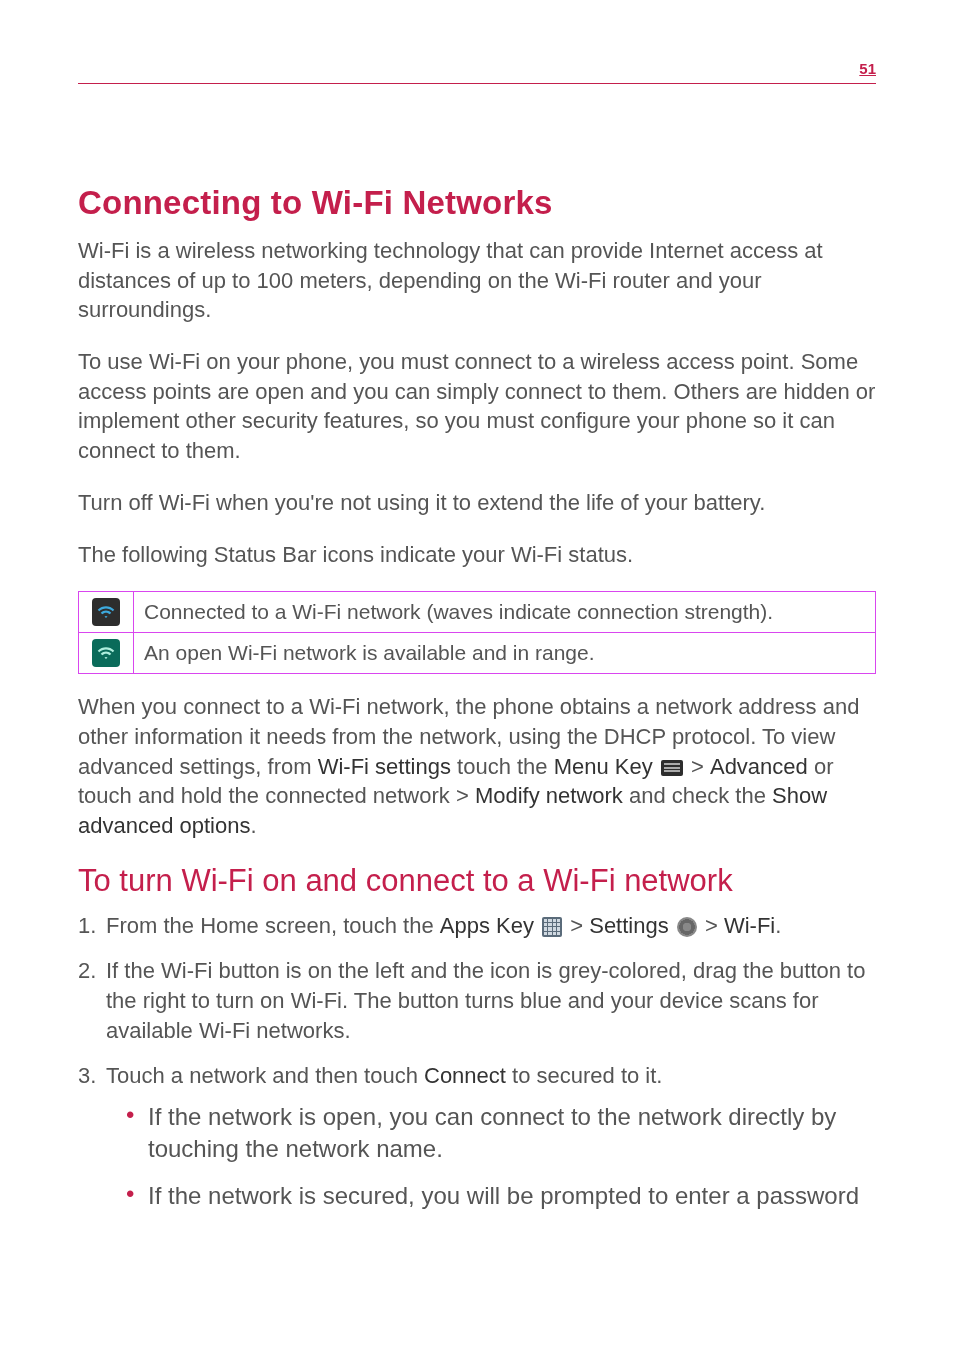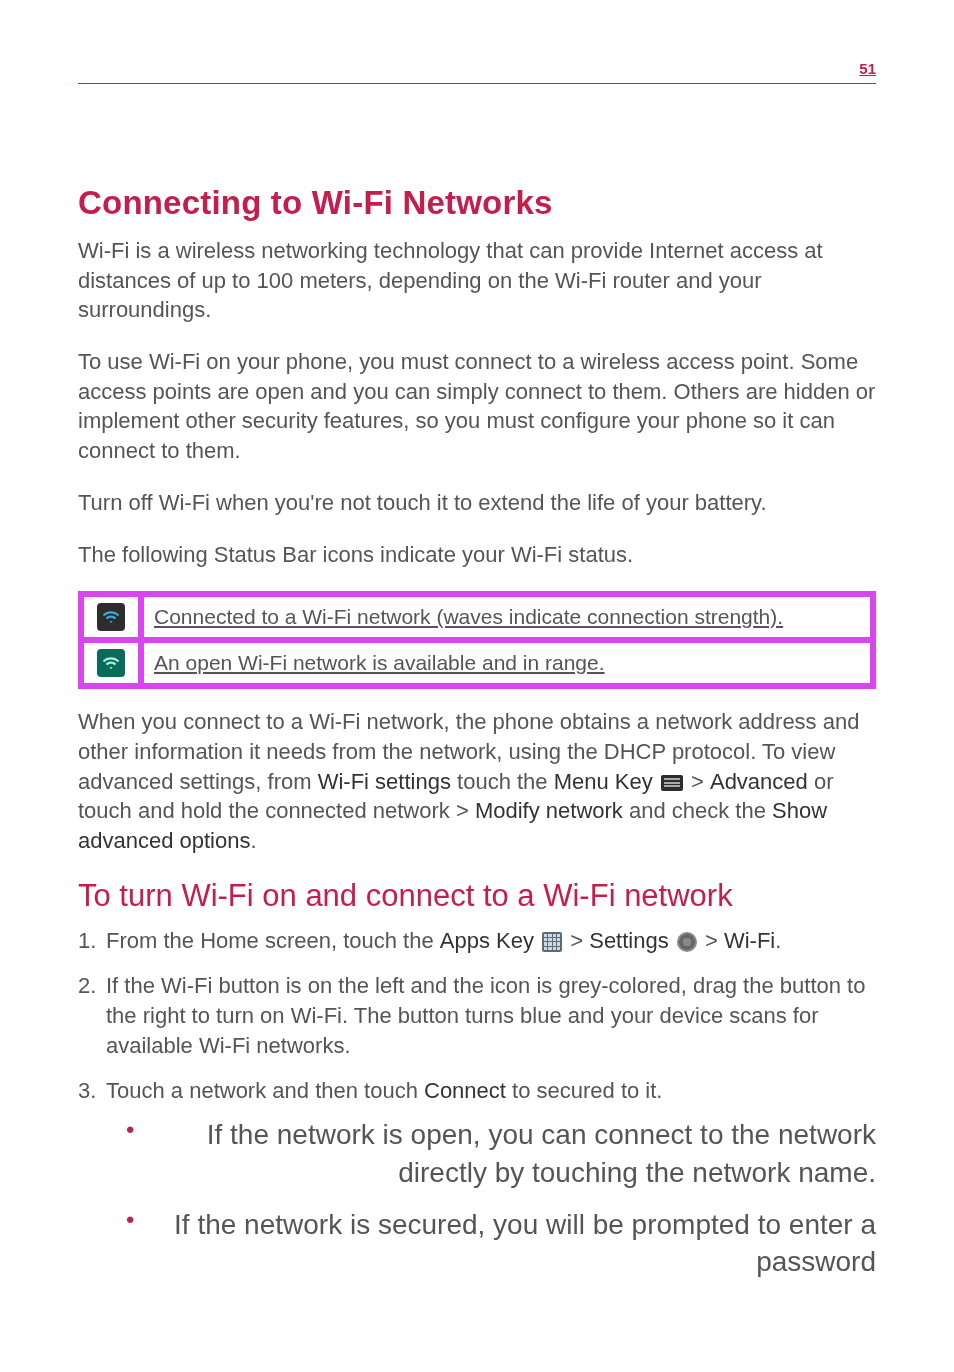--- a/index.html
+++ b/index.html
@@ -48,27 +48,26 @@
     margin: 0 0 22px 0;
     color: #555;
     font-weight: 300;
   }
   .icon-table {
     width: 100%;
     border-collapse: collapse;
     margin-bottom: 18px;
   }
   .icon-table td {
-    border: 6px solid #d946ef;
+    border: 1px solid #d946ef;
     padding: 8px 10px;
     font-size: 21px;
     color: #555;
     font-weight: 300;
     vertical-align: middle;
-    text-decoration: underline;
   }
   .icon-cell {
     width: 42px;
     text-align: center;
     padding: 6px !important;
   }
   .wifi-icon-box {
     width: 28px;
     height: 28px;
     border-radius: 4px;
@@ -106,28 +105,27 @@
     position: absolute;
     left: -18px;
     color: #555;
   }
   ul.bullets {
     list-style: none;
     padding: 0 0 0 20px;
     margin: 10px 0 0 0;
   }
   ul.bullets > li {
-    font-size: 28px;
+    font-size: 24px;
     line-height: 1.35;
     color: #555;
     font-weight: 300;
     margin-bottom: 14px;
     position: relative;
     padding-left: 22px;
-    text-align: right;
   }
   ul.bullets > li::before {
     content: "•";
     color: #c41f4c;
     font-size: 24px;
     position: absolute;
     left: 0;
     top: -2px;
   }
   .inline-icon {
@@ -185,21 +183,21 @@
 <div class="page">
 
   <div class="header-row">
     <span class="header-page">51</span>
   </div>
 
   <h1 class="main-heading">Connecting to Wi-Fi Networks</h1>
 
   <p class="body">Wi-Fi is a wireless networking technology that can provide Internet access at distances of up to 100 meters, depending on the Wi-Fi router and your surroundings.</p>
   <p class="body">To use Wi-Fi on your phone, you must connect to a wireless access point. Some access points are open and you can simply connect to them. Others are hidden or implement other security features, so you must configure your phone so it can connect to them.</p>
-  <p class="body">Turn off Wi-Fi when you're not touch it to extend the life of your battery.</p>
+  <p class="body">Turn off Wi-Fi when you're not using it to extend the life of your battery.</p>
   <p class="body">The following Status Bar icons indicate your Wi-Fi status.</p>
 
   <table class="icon-table">
     <tbody>
         <tr>
       <td class="icon-cell">
         <span class="wifi-icon-box wifi-dark">
           <svg width="18" height="18" viewBox="0 0 24 24">
                 <path d="M12 20l-2-2c1.1-1.1 2.9-1.1 4 0l-2 2zm-5-5l-2-2c3.9-3.9 10.1-3.9 14 0l-2 2c-2.8-2.8-7.2-2.8-10 0zm-4-4l-2-2c6.1-6.1 15.9-6.1 22 0l-2 2c-5-5-13-5-18 0z" fill="#3da9dd"></path>
               </svg>

